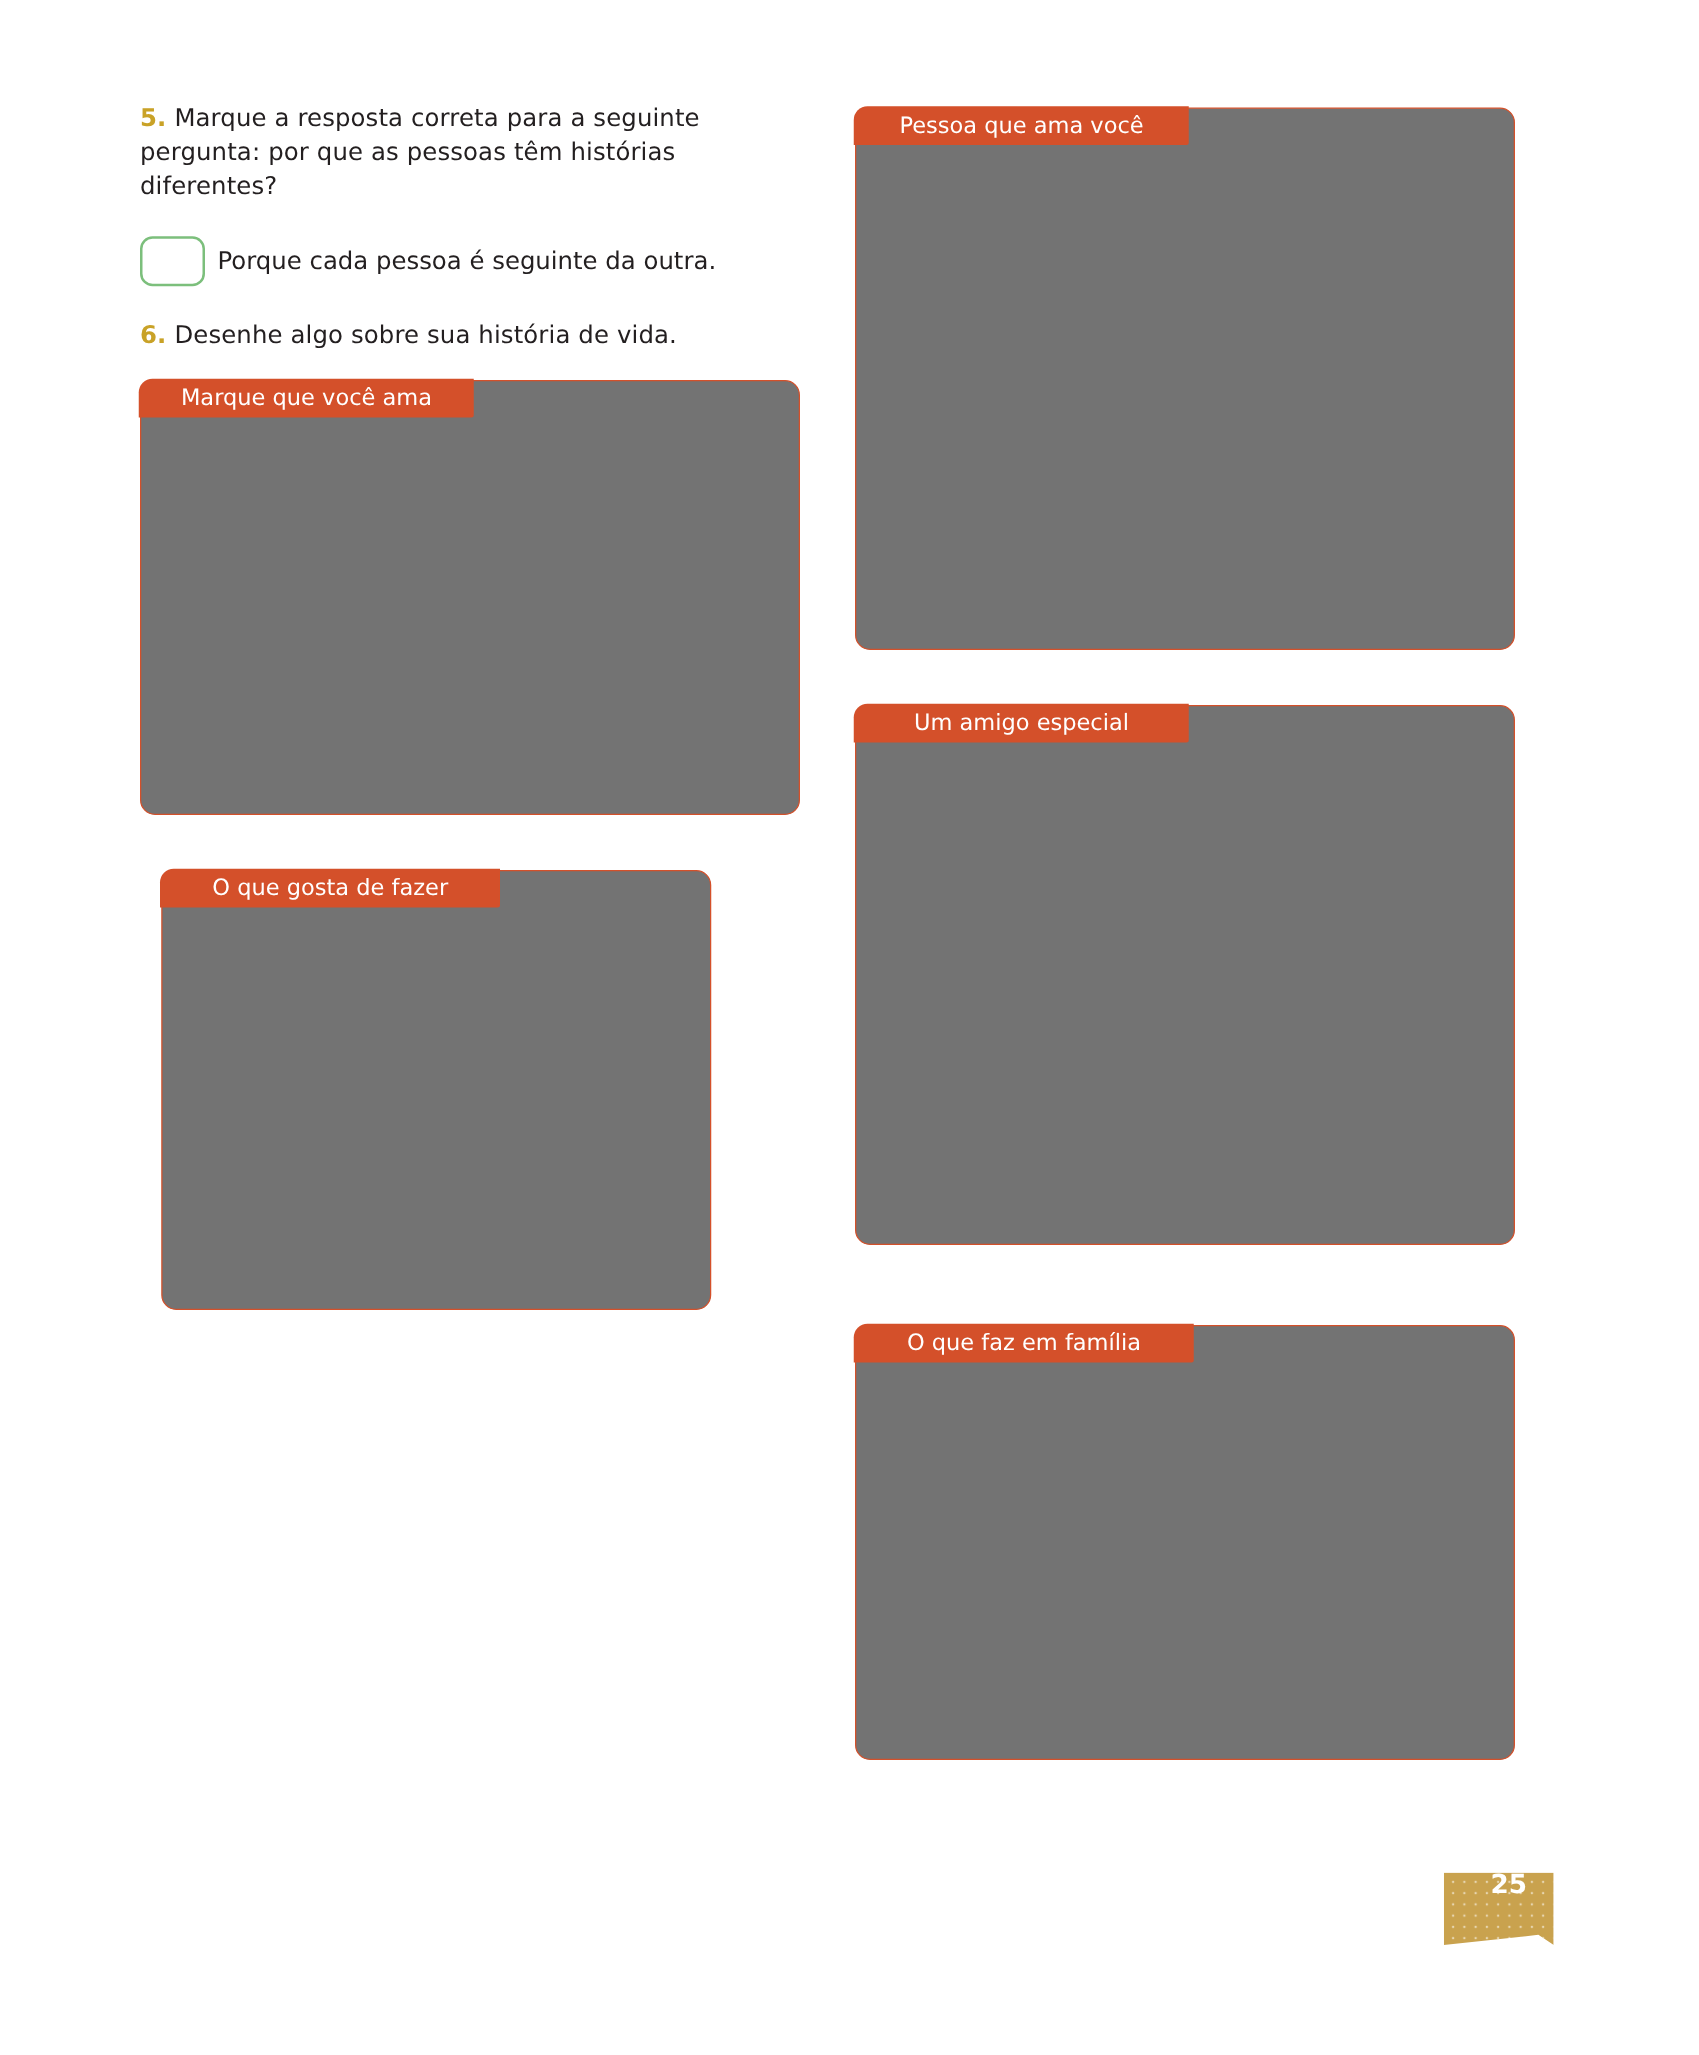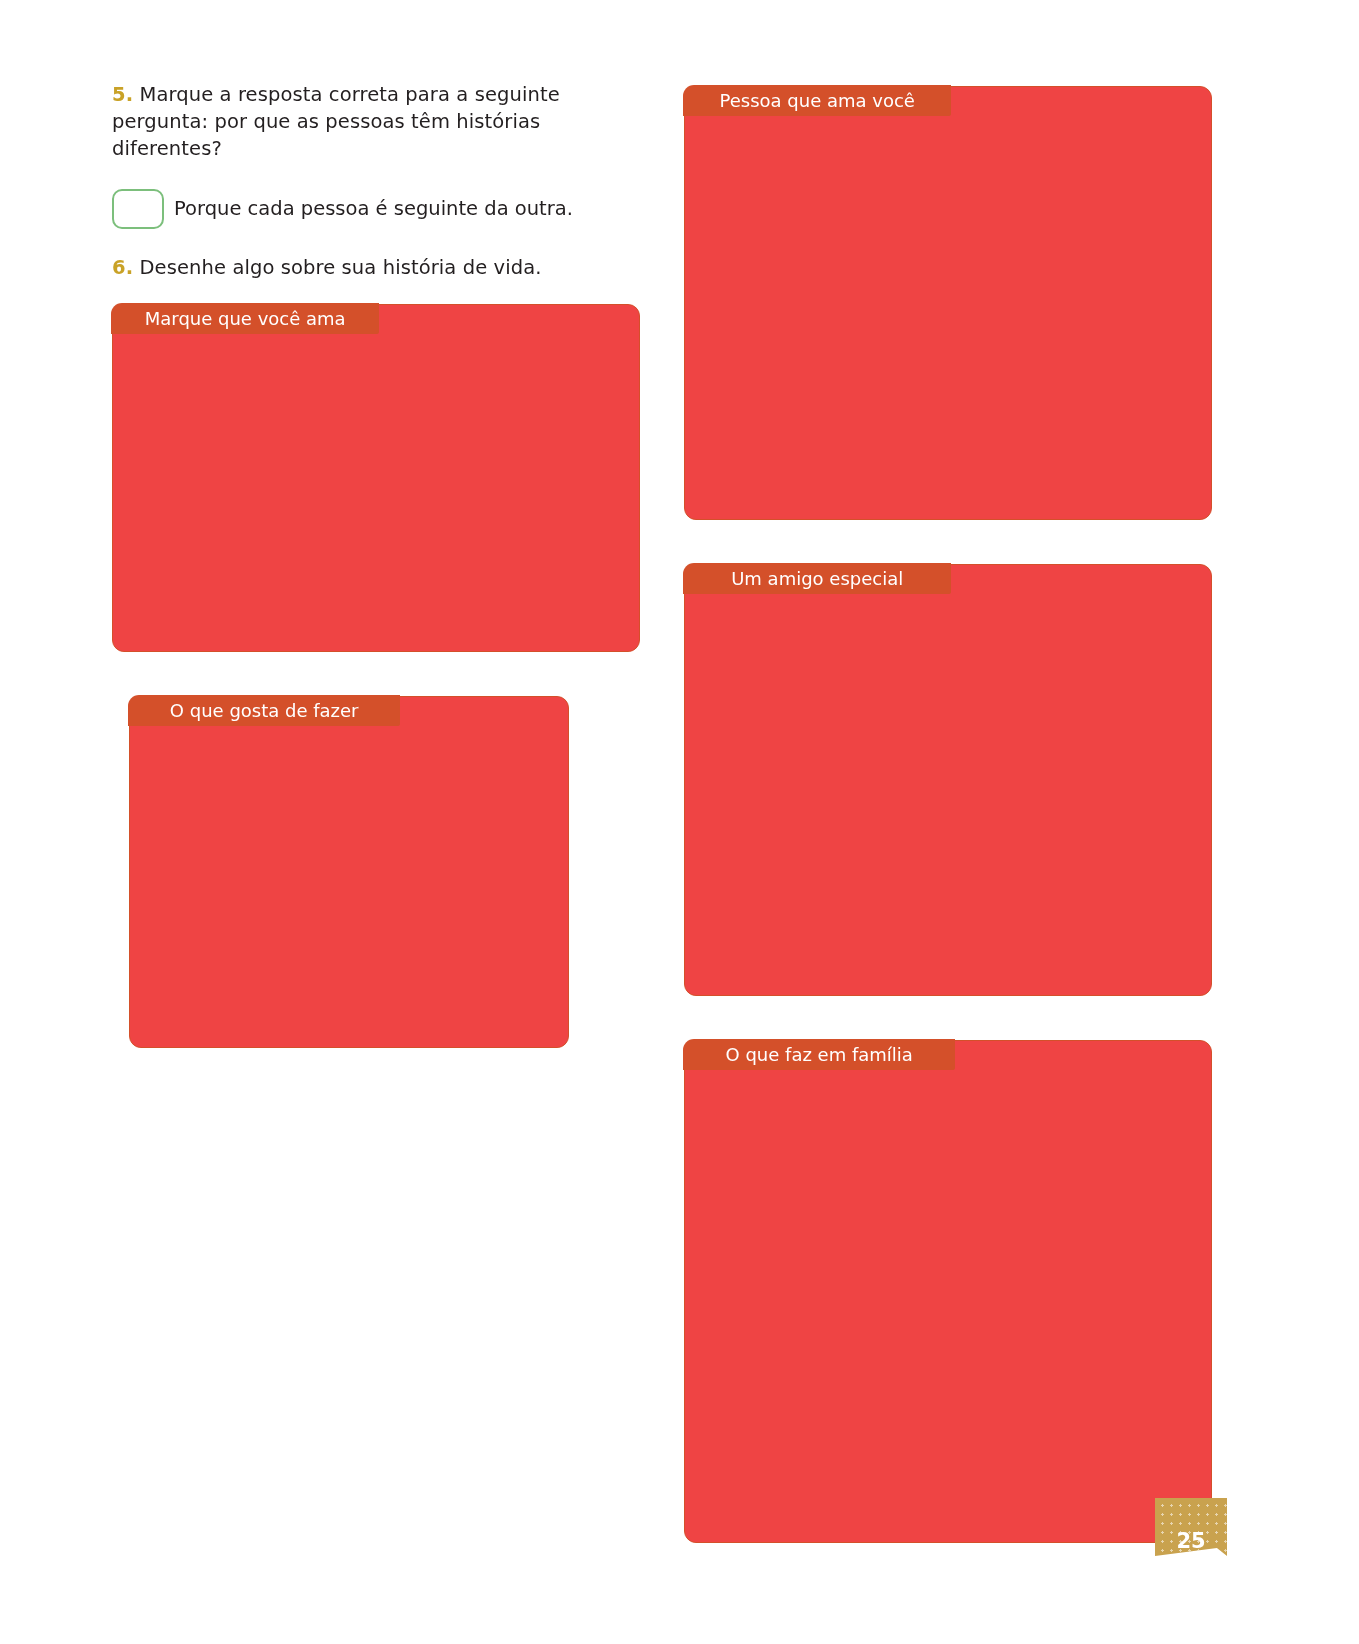--- a/index.html
+++ b/index.html
@@ -76,21 +76,21 @@
   .q6 {
     margin-top: 26px;
     margin-bottom: 8px;
   }
 
   
   .draw-box {
     position: relative;
     border: 1.8px solid #d4502a;
     border-radius: 12px;
-    background: #ef4444;
+    background: #737373;
     box-sizing: border-box;
     margin-top: 22px;
   }
   .draw-box .tab {
     position: absolute;
     top: -1.8px;
     height: 31px;
     background: #d4502a;
     color: #ffffff;
     font-size: 18px;
@@ -107,21 +107,21 @@
   }
 
   
   .box-l1 { width: 528px; height: 348px; margin-top: 22px; }
   .box-l2 { width: 528px; height: 346px; margin-top: 44px; }
   .box-l3 { width: 440px; height: 352px; margin-top: 44px; margin-left: 17px; }
 
   
   .box-r1 { width: 528px; height: 434px; margin-top: 0; }
   .box-r2 { width: 528px; height: 432px; margin-top: 44px; }
-  .box-r3 { width: 528px; height: 503px; margin-top: 44px; }
+  .box-r3 { width: 528px; height: 348px; margin-top: 64px; }
 
   
   .tab-w1 { width: 268px; }
   .tab-w2 { width: 268px; }
   .tab-w3 { width: 272px; }
   .tab-wr1 { width: 268px; }
   .tab-wr2 { width: 268px; }
   .tab-wr3 { width: 272px; }
 
   
@@ -129,27 +129,28 @@
     position: absolute;
     left: 1155px;
     top: 1498px;
     width: 72px;
     height: 58px;
     background: #c9a24e;
     color: #ffffff;
     font-size: 21px;
     font-weight: bold;
     display: flex;
-    align-items: flex-end;
+    align-items: flex-start;
     justify-content: center;
     clip-path: polygon(0 0, 100% 0, 100% 100%, 86% 86%, 0 100%);
     background-image:
       radial-gradient(circle, rgba(255,255,255,0.55) 1.1px, transparent 1.2px);
     background-size: 9px 9px;
     background-position: 3px 3px;
+    padding-left: 16px;
   }
   .page-badge span {
     position: relative;
     top: -3px;
     text-shadow: none;
   }
 </style>
 </head>
 <body>
 

